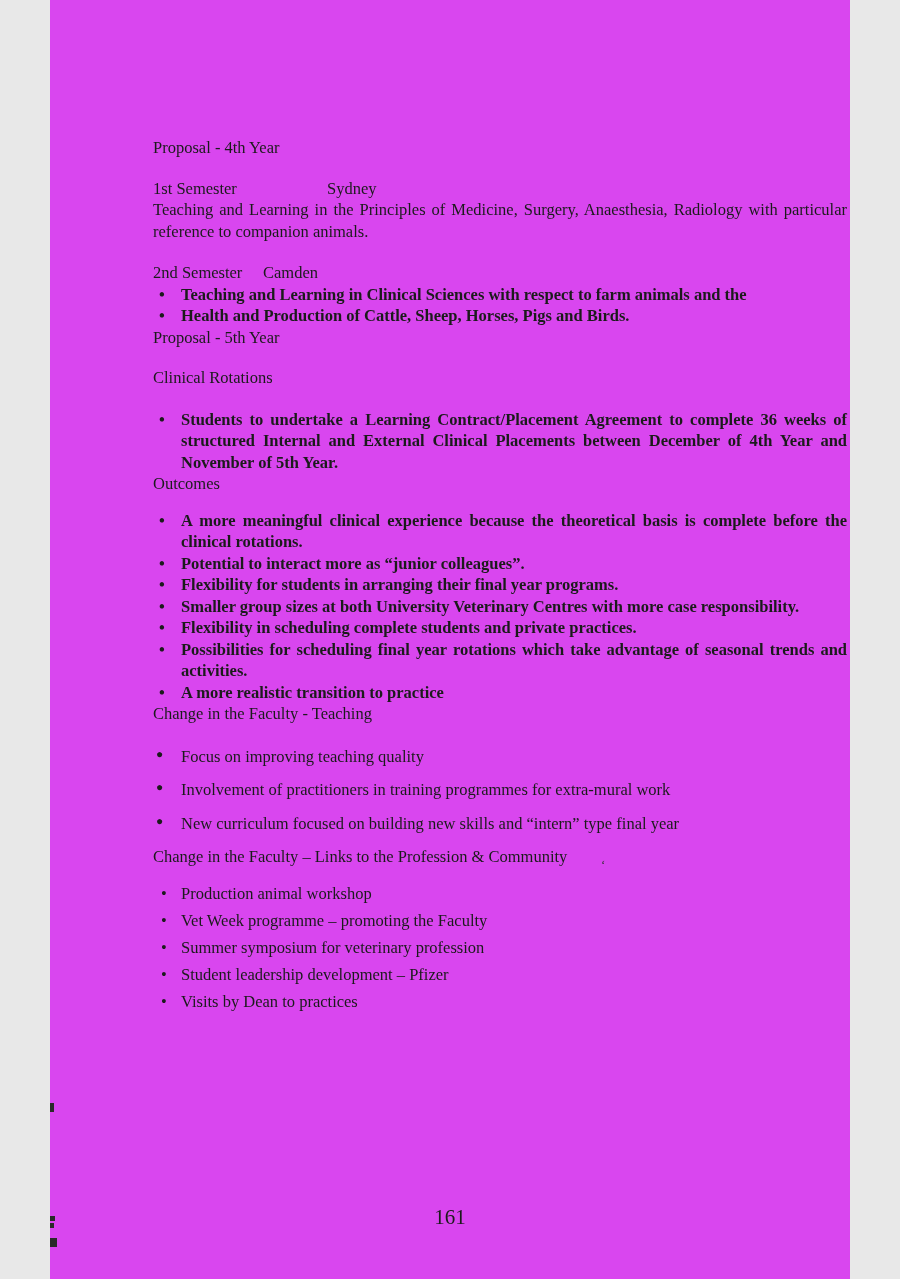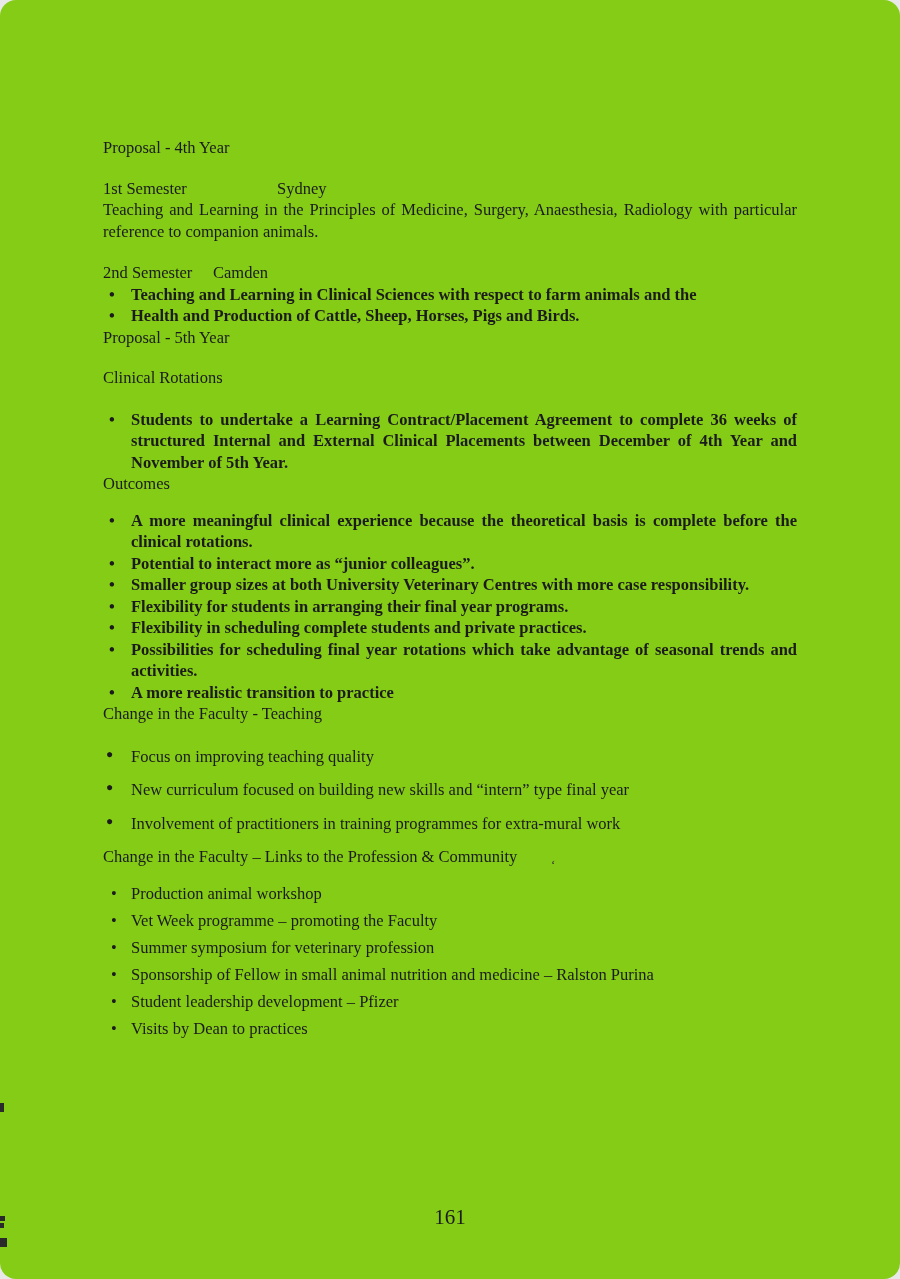--- a/index.html
+++ b/index.html
@@ -1,24 +1,23 @@
 <!DOCTYPE html>
 <html><head>
 <meta charset="utf-8">
 <style>
   html, body { margin:0; padding:0; background:#e8e8e8; }
   .page {
     position:relative;
-    width:900px; height:1279px;
-    background:#84cc16;
+    width:800px; height:1279px;
+    background:#d946ef;
     color:#1b1b1b;
     font-family:"Liberation Serif", serif;
     overflow:hidden;
     margin:0 auto;
-    border-radius:16px;
   }
   .content {
     position:absolute;
     left:103px; top:137px;
     width:694px;
     font-size:16.5px;
     line-height:21.5px;
   }
   .h-line { font-weight:normal; }
   .bold-para {
@@ -129,42 +128,41 @@
 
     <ul class="bold-bullets mt-20">
       <li>Students to undertake a Learning Contract/Placement Agreement to complete 36 weeks of structured Internal and External Clinical Placements between December of 4th Year and November of 5th Year.</li>
     </ul>
 
     <div class="h-line">Outcomes</div>
 
     <ul class="bold-bullets mt-16">
       <li>A more meaningful clinical experience because the theoretical basis is complete before the clinical rotations.</li>
       <li>Potential to interact more as “junior colleagues”.</li>
+      <li>Flexibility for students in arranging their final year programs.</li>
       <li>Smaller group sizes at both University Veterinary Centres with more case responsibility.</li>
-      <li>Flexibility for students in arranging their final year programs.</li>
       <li>Flexibility in scheduling complete students and private practices.</li>
       <li>Possibilities for scheduling final year rotations which take advantage of seasonal trends and activities.</li>
       <li>A more realistic transition to practice</li>
     </ul>
 
     <div class="h-line">Change in the Faculty - Teaching</div>
 
     <ul class="big-bullets mt-21">
       <li>Focus on improving teaching quality</li>
+      <li>Involvement of practitioners in training programmes for extra-mural work</li>
       <li>New curriculum focused on building new skills and “intern” type final year</li>
-      <li>Involvement of practitioners in training programmes for extra-mural work</li>
     </ul>
 
     <div class="h-line mt-4">Change in the Faculty – Links to the Profession &amp; Community</div>
 
     <ul class="small-bullets mt-16">
       <li>Production animal workshop</li>
       <li>Vet Week programme – promoting the Faculty</li>
       <li>Summer symposium for veterinary profession</li>
-      <li>Sponsorship of Fellow in small animal nutrition and medicine – Ralston Purina</li>
       <li>Student leadership development – Pfizer</li>
       <li>Visits by Dean to practices</li>
     </ul>
 
   </div>
 
   <span class="stray-mark">‘</span>
 
   <div class="page-number">161</div>
 

